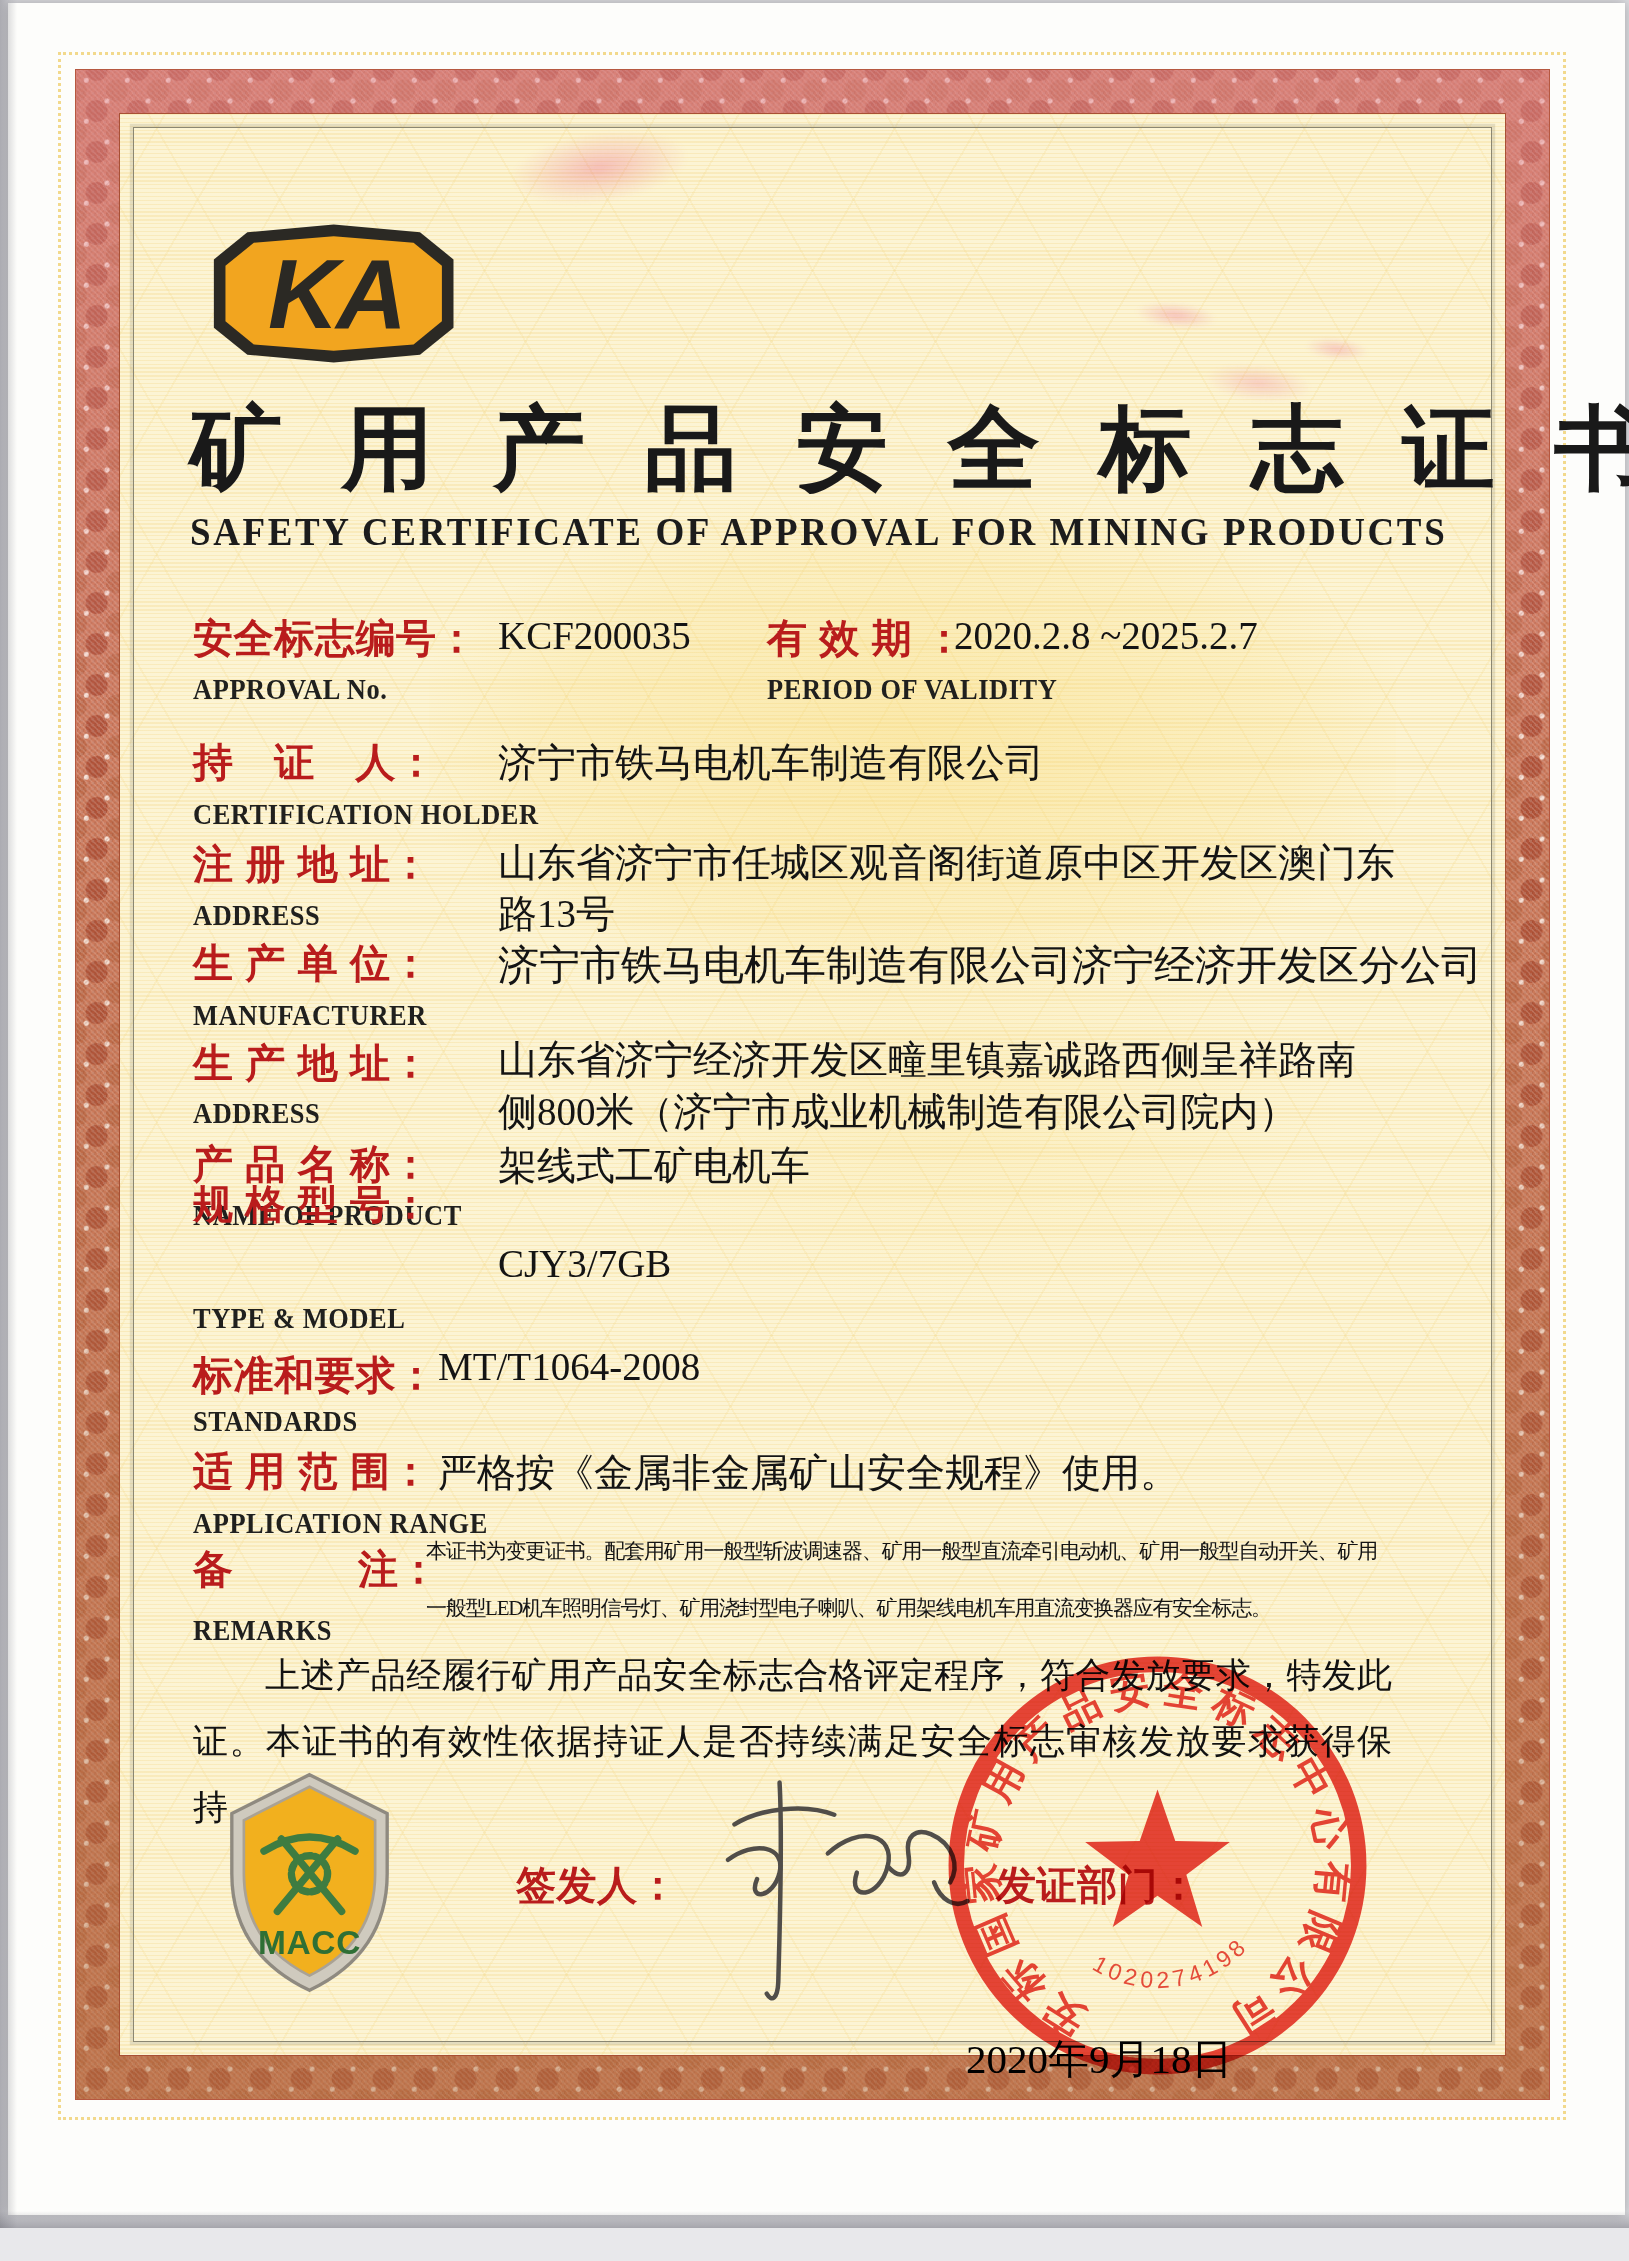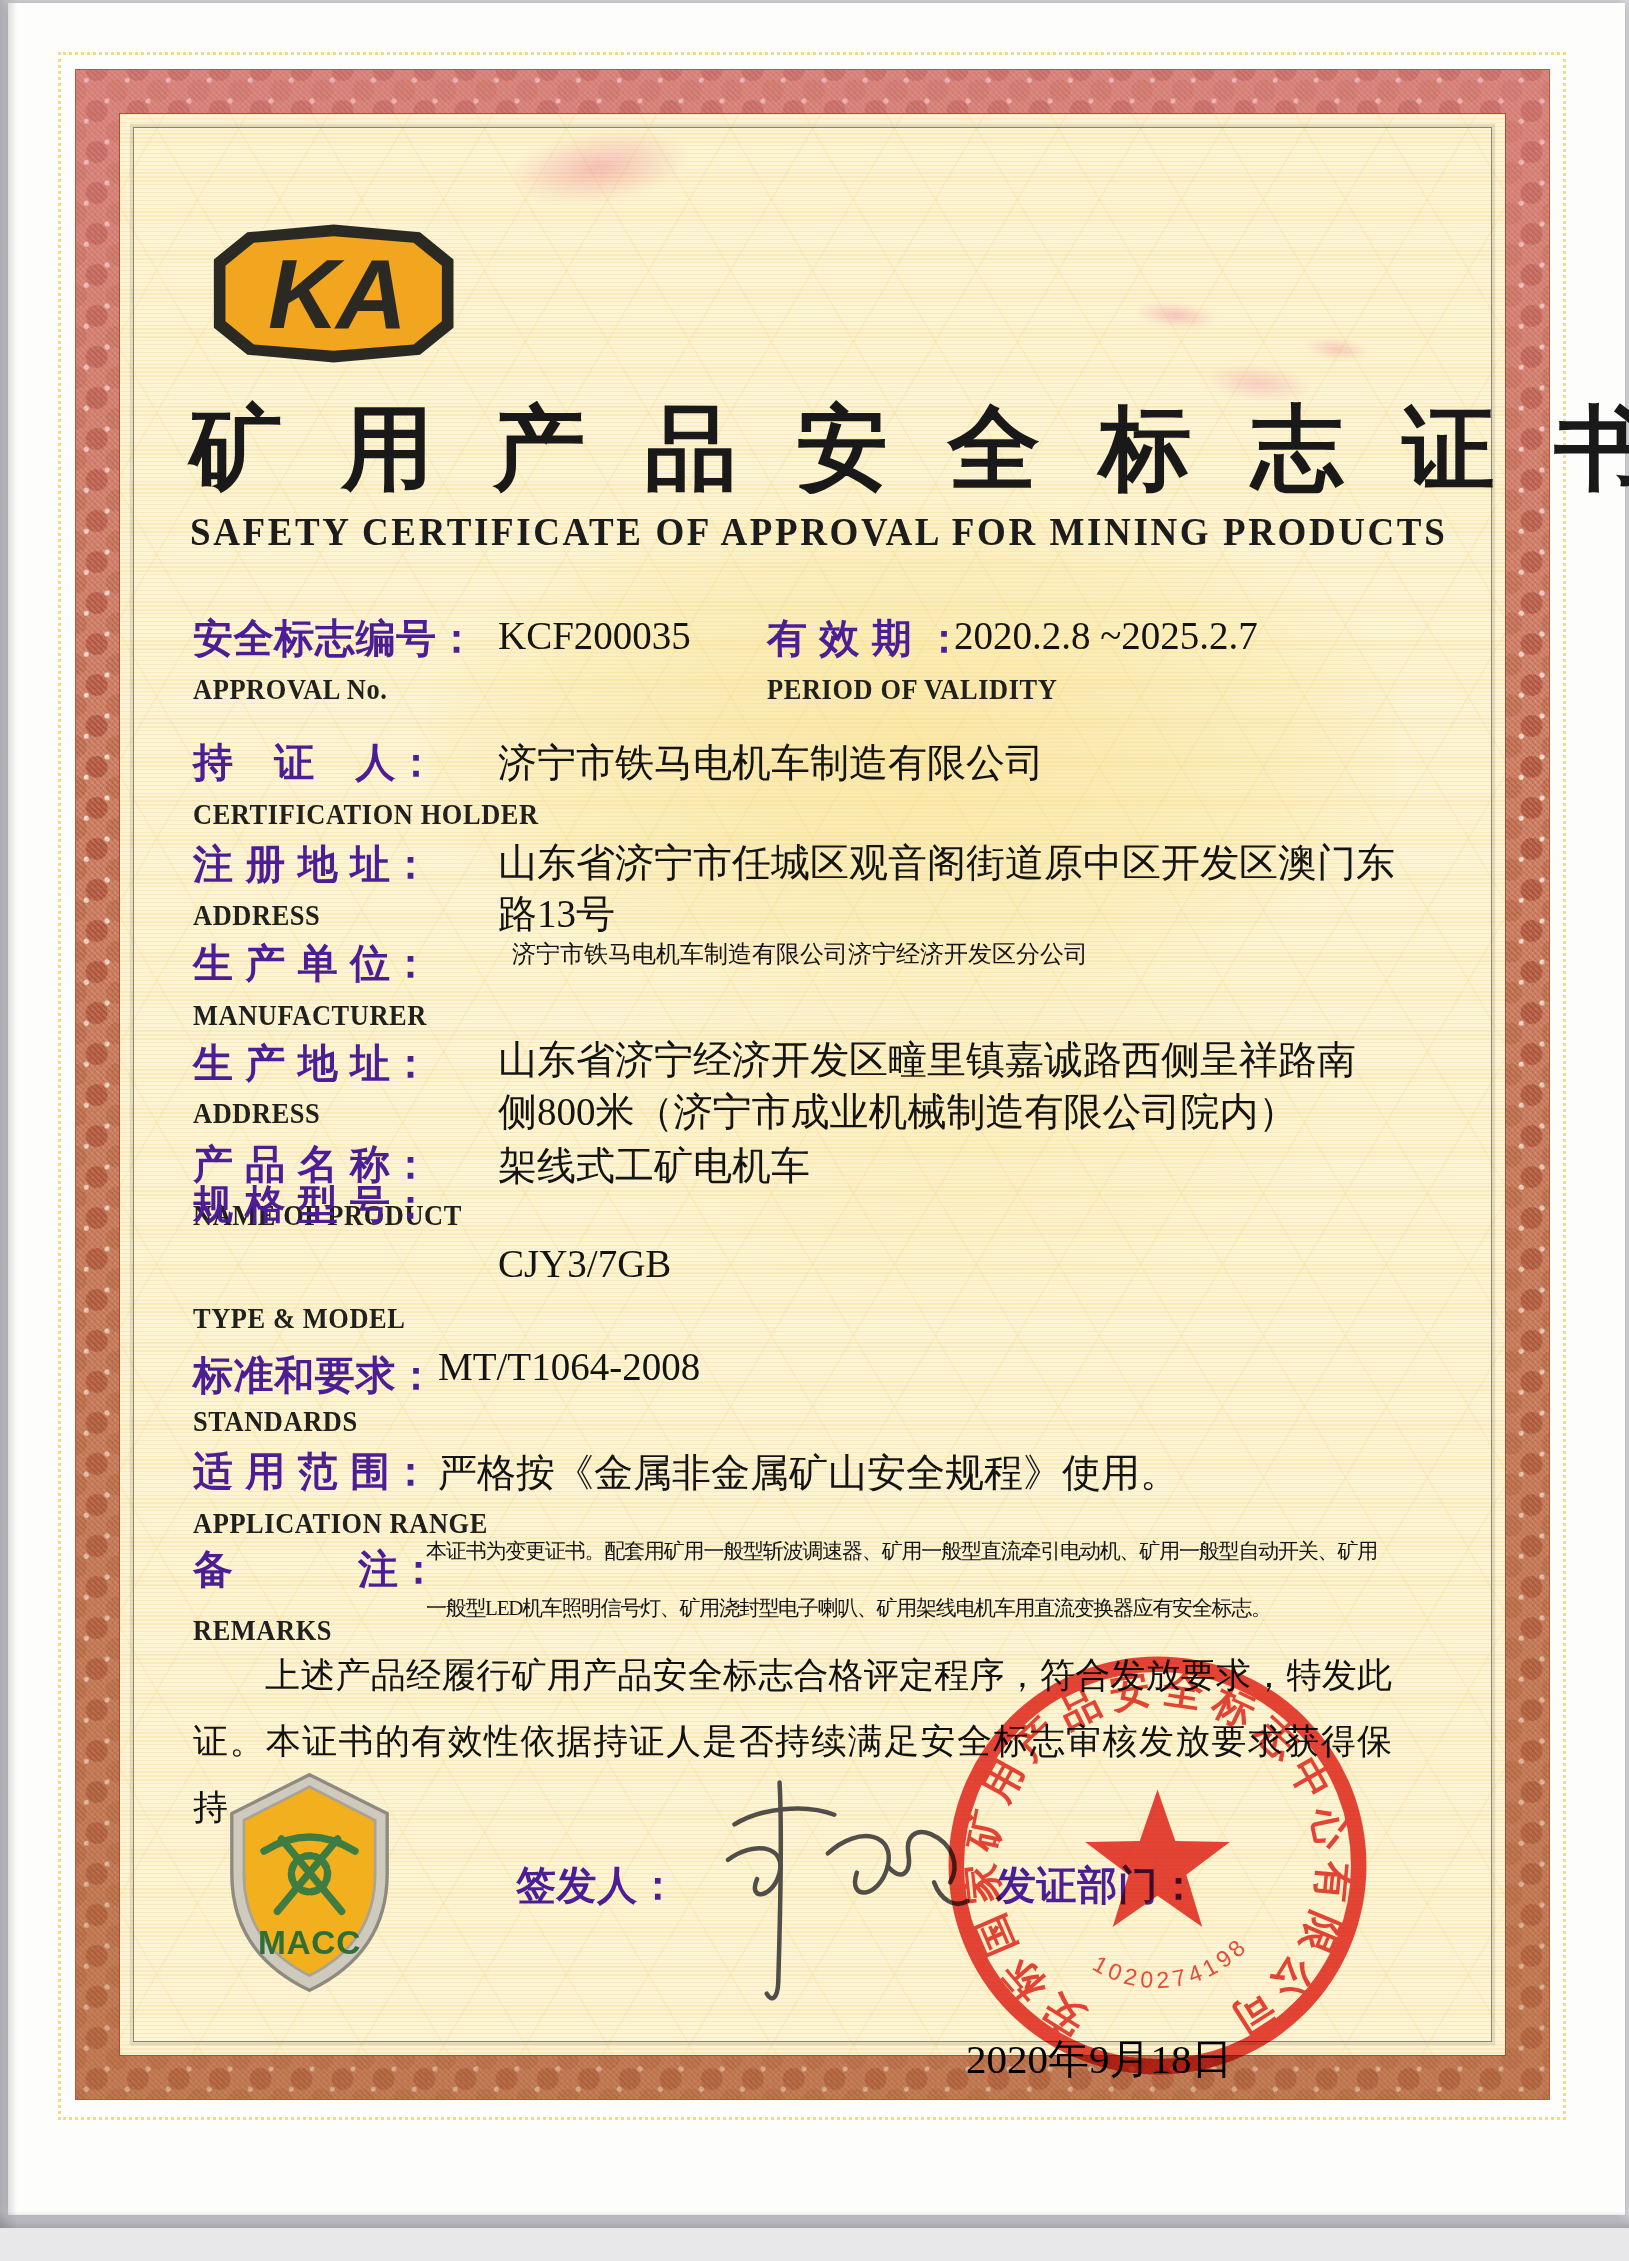--- a/index.html
+++ b/index.html
@@ -51,21 +51,21 @@
        background:
          radial-gradient(ellipse 58px 18px at 30% 30%,rgba(230,70,130,.28),rgba(230,70,130,0) 70%),
          radial-gradient(ellipse 77px 26px at 60% 65%,rgba(230,70,130,.22),rgba(230,70,130,0) 70%),
          radial-gradient(ellipse 45px 15.5px at 85% 40%,rgba(230,70,130,.25),rgba(230,70,130,0) 70%);}
   
   .abs{position:absolute;white-space:nowrap;}
   .title-cn{font-size:92px;font-weight:900;color:#191919;letter-spacing:17px;
             font-family:"Liberation Sans",sans-serif;}
   .title-en{font-size:37px;font-weight:bold;color:#1c1c1c;letter-spacing:2.6px;
             font-family:"Liberation Serif",serif;transform:scaleY(1.08);transform-origin:left top;}
-  .lbl{font-size:40px;font-weight:bold;color:#4c1d95;letter-spacing:0.6px;}
+  .lbl{font-size:40px;font-weight:bold;color:#b91c1c;letter-spacing:0.6px;}
   .val{font-size:39px;color:#141414;font-family:"Liberation Serif",serif;}
   .sub{font-size:26.4px;font-weight:bold;color:#20201e;letter-spacing:0.6px;
        font-family:"Liberation Serif",serif;transform:scaleY(1.12);transform-origin:left top;}
   .remarks-val{white-space:normal;width:951px;font-size:21px;letter-spacing:-1.3px;line-height:57px;
        text-align:justify;font-family:"Liberation Serif",serif;color:#141414;}
   .decl{white-space:normal;width:1199px;font-size:35px;line-height:66px;text-indent:72px;
        text-align:justify;font-family:"Liberation Serif",serif;color:#121212;}
   .date{font-size:41px;color:#000000;font-family:"Liberation Serif",serif;}
   .seal-wrap{mix-blend-mode:multiply;opacity:.92;}
 </style>
@@ -106,21 +106,21 @@
   <div class="abs lbl" style="left:193px;top:735px">持　证　人：</div>
   <div class="abs val" style="left:498px;top:736px">济宁市铁马电机车制造有限公司</div>
   <div class="abs sub" style="left:193px;top:797px">CERTIFICATION HOLDER</div>
 
   <div class="abs lbl" style="left:193px;top:837px">注 册 地 址：</div>
   <div class="abs val" style="left:498px;top:836px">山东省济宁市任城区观音阁街道原中区开发区澳门东</div>
   <div class="abs val" style="left:498px;top:887px">路13号</div>
   <div class="abs sub" style="left:193px;top:898px">ADDRESS</div>
 
   <div class="abs lbl" style="left:193px;top:936px">生 产 单 位：</div>
-  <div class="abs val" style="left:512px;top:938px;font-size:24px">济宁市铁马电机车制造有限公司济宁经济开发区分公司</div>
+  <div class="abs val" style="left:498px;top:938px;font-size:41px">济宁市铁马电机车制造有限公司济宁经济开发区分公司</div>
   <div class="abs sub" style="left:193px;top:998px">MANUFACTURER</div>
 
   <div class="abs lbl" style="left:193px;top:1036px">生 产 地 址：</div>
   <div class="abs val" style="left:498px;top:1033px">山东省济宁经济开发区疃里镇嘉诚路西侧呈祥路南</div>
   <div class="abs val" style="left:498px;top:1085px">侧800米（济宁市成业机械制造有限公司院内）</div>
   <div class="abs sub" style="left:193px;top:1096px">ADDRESS</div>
 
   <div class="abs lbl" style="left:193px;top:1137px">产 品 名 称：</div>
   <div class="abs val" style="left:498px;top:1139px">架线式工矿电机车</div>
   <div class="abs sub" style="left:193px;top:1198px">NAME OF PRODUCT</div>

